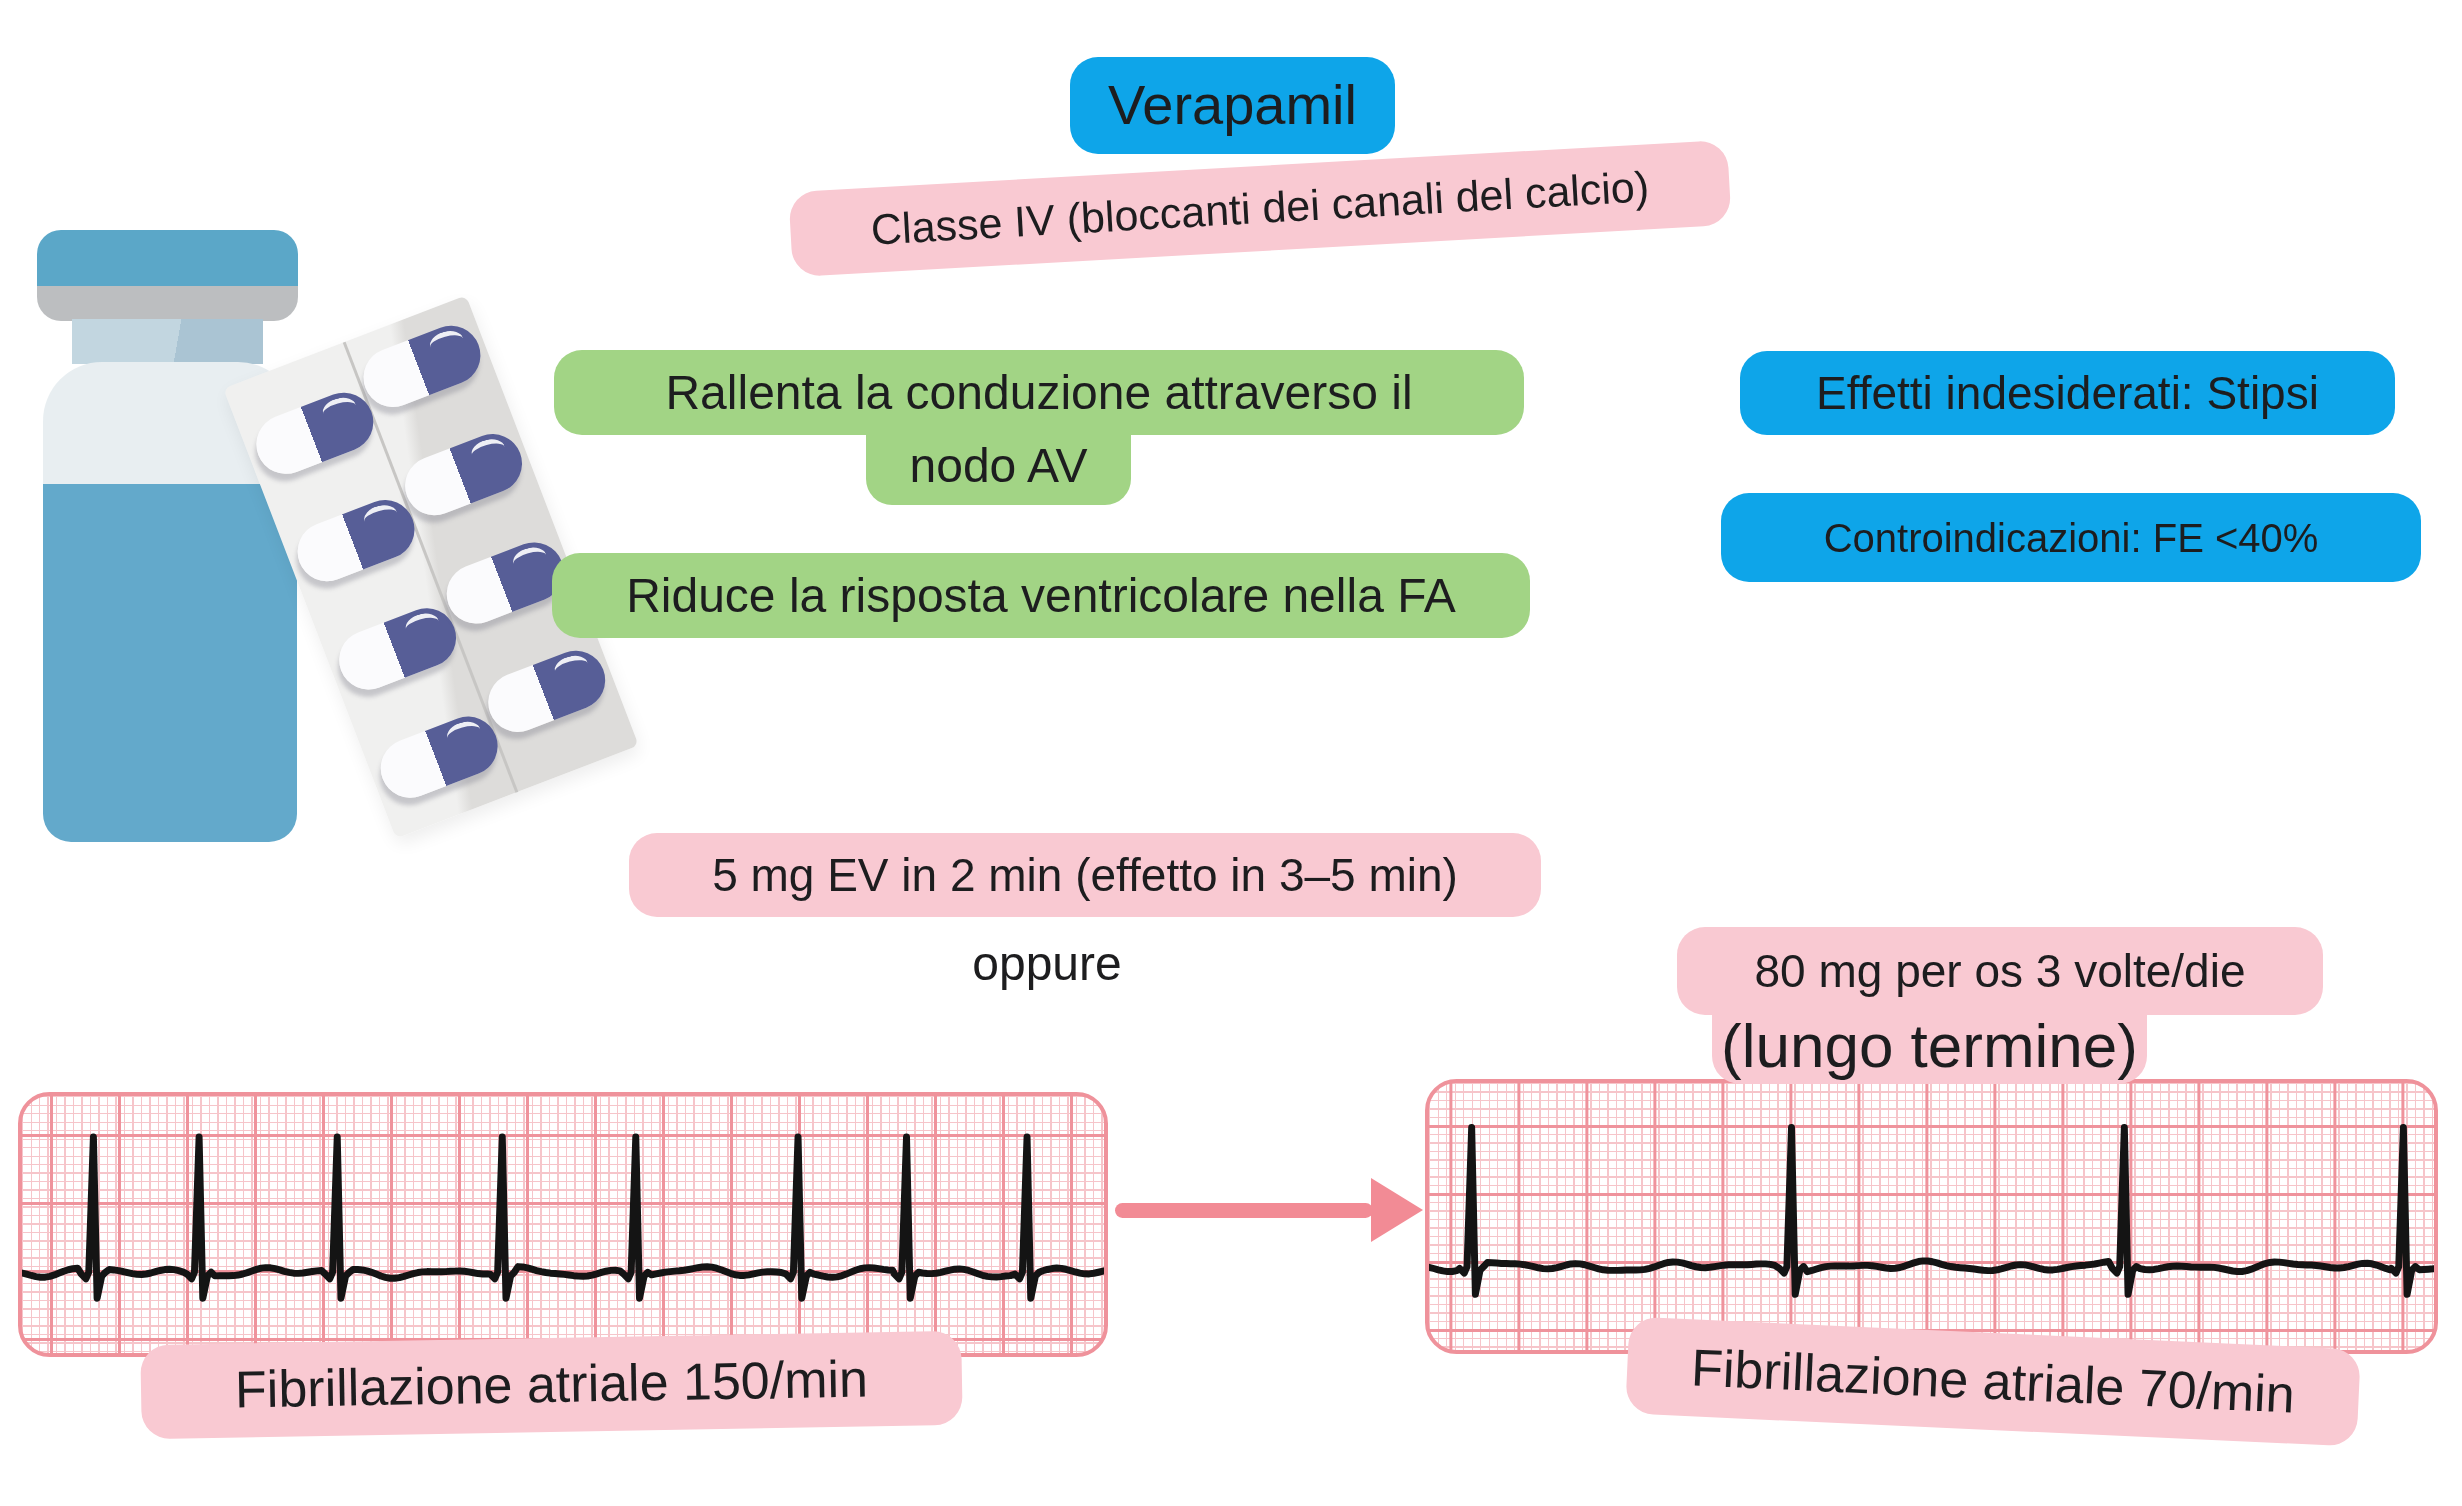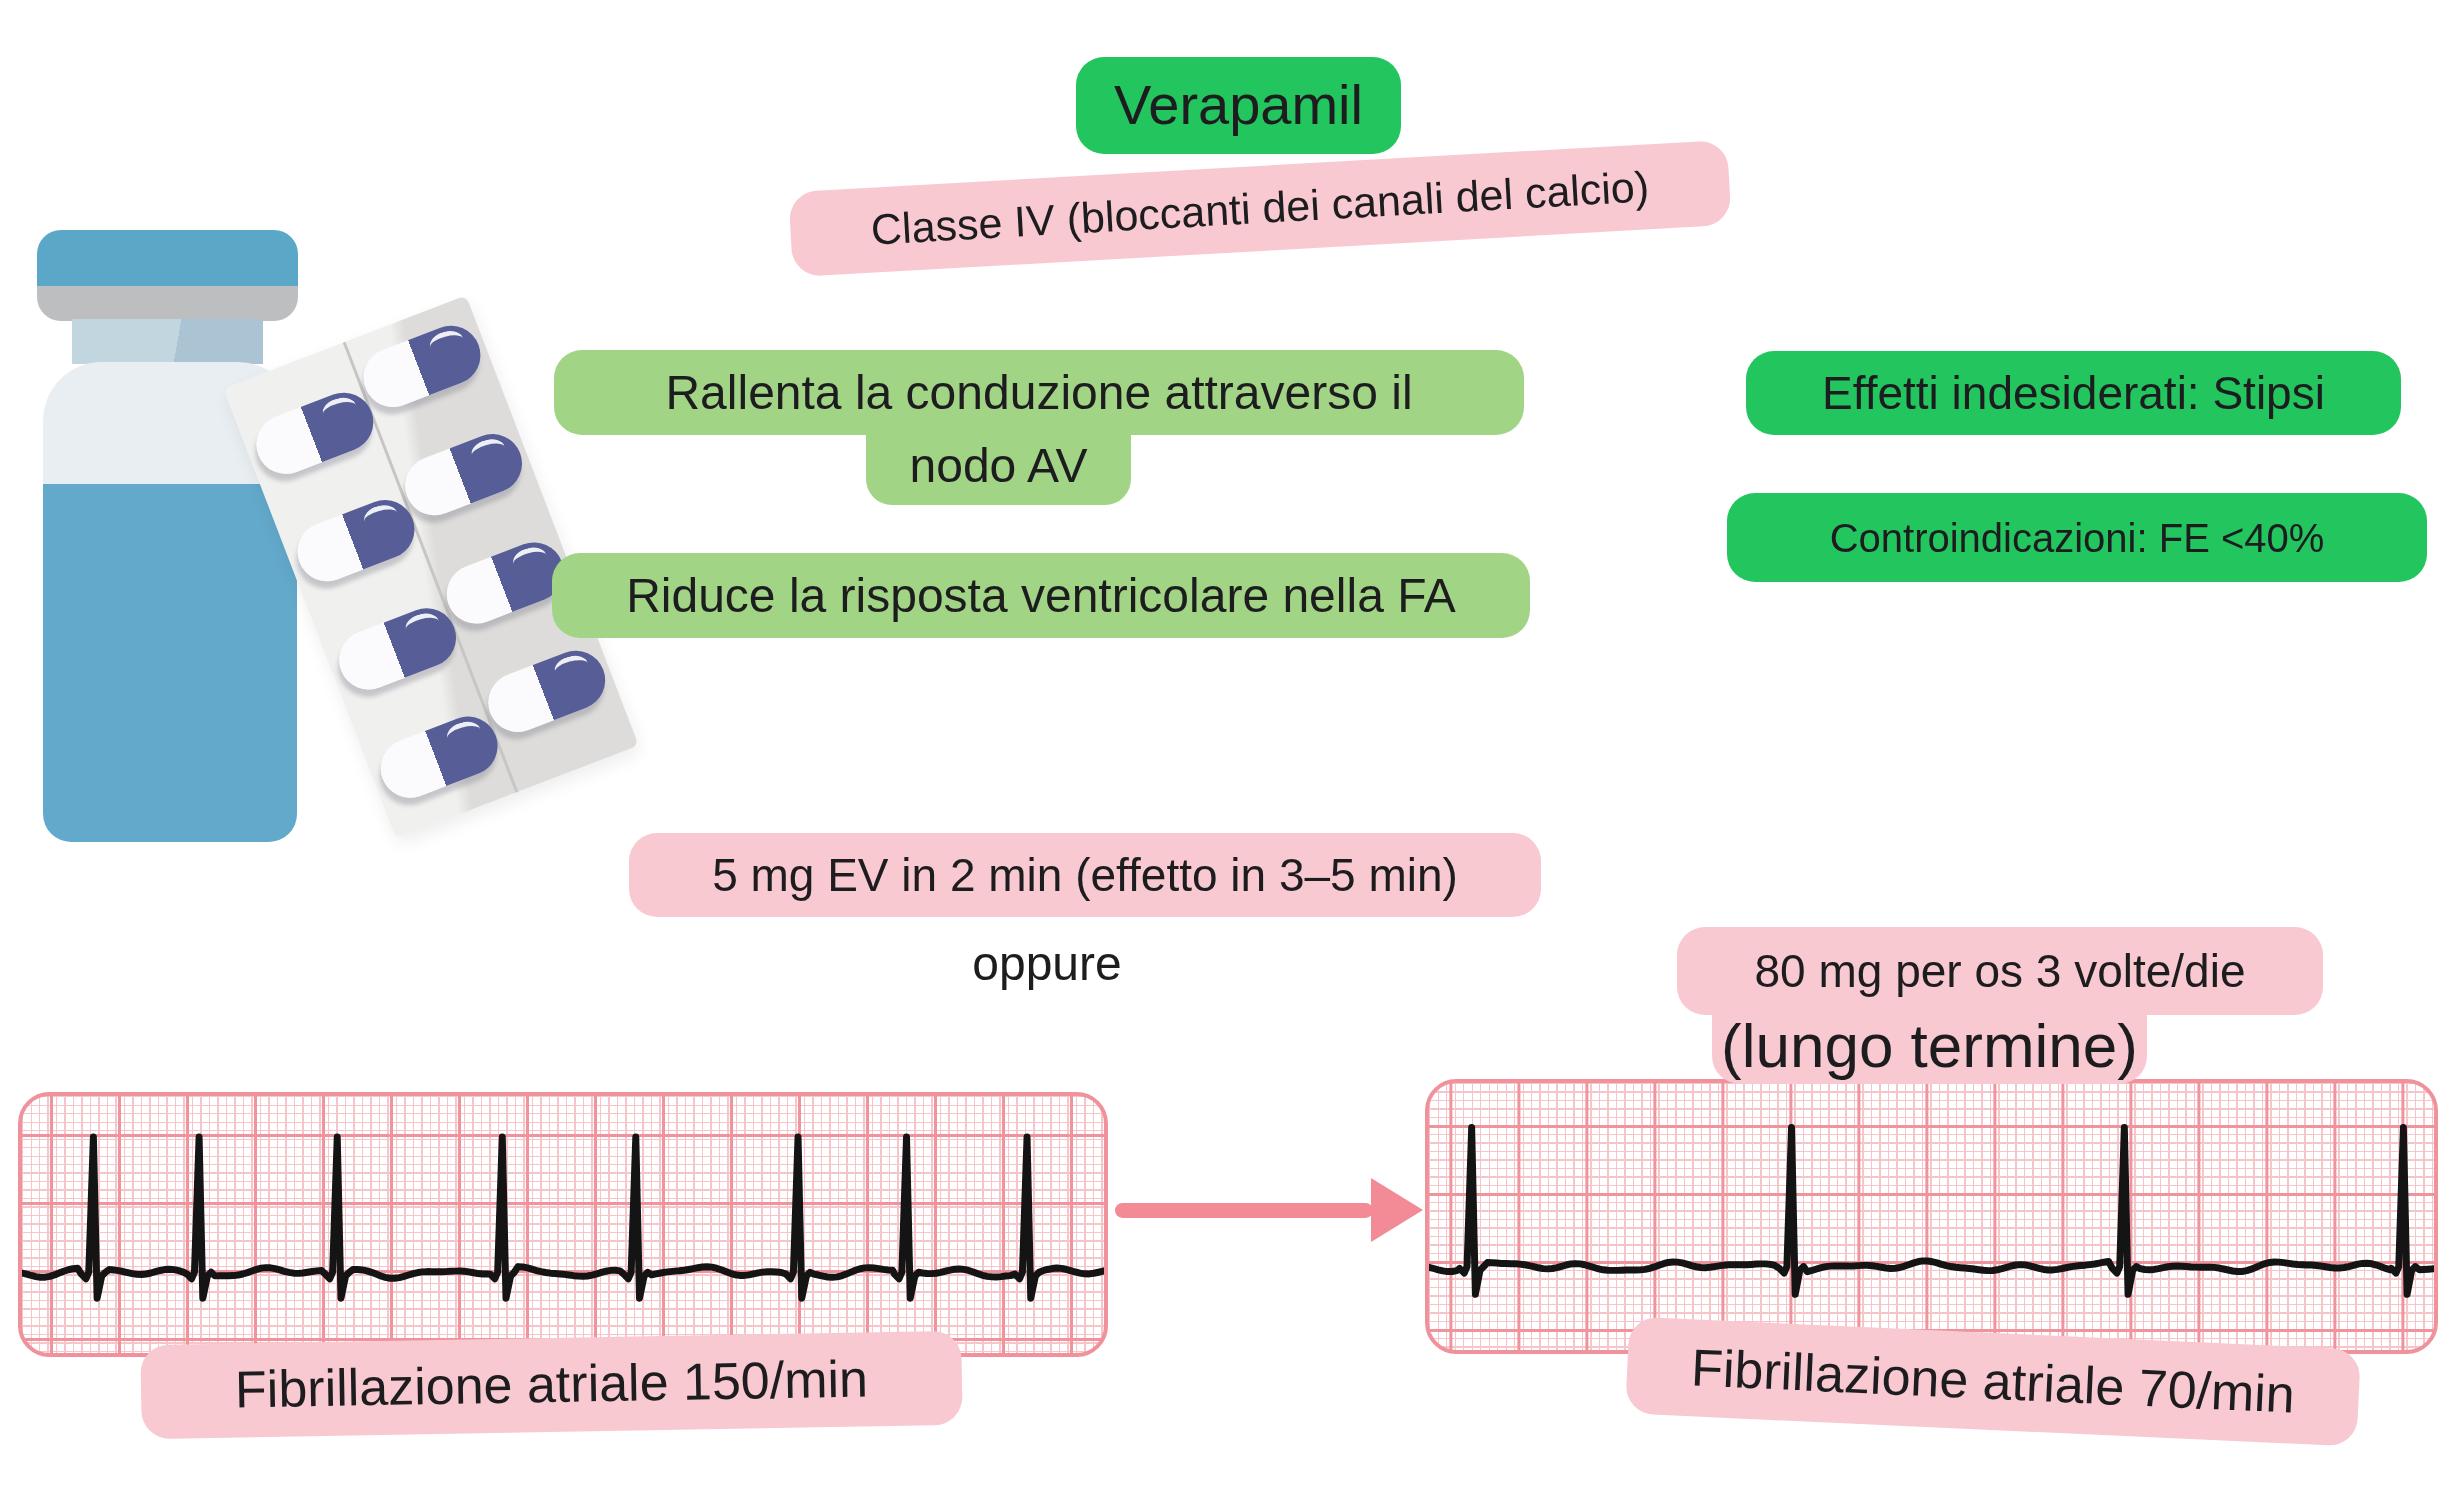--- a/index.html
+++ b/index.html
@@ -12,34 +12,34 @@
     color:#1d1d1f;
   }
   .bubble{
     position:absolute;
     display:flex;align-items:center;justify-content:center;
     text-align:center;
     border-radius:28px;
     line-height:1.15;
     white-space:nowrap;
   }
-  .pink-dark{background:#22c55e;margin-left:6px;}
+  .pink-dark{background:#0ea5e9;}
   .pink-light{background:#f9c9d2;}
   .green{background:#a2d485;}
 
   .title-box{left:1070px;top:57px;width:325px;height:97px;font-size:56px;z-index:6;}
   .subtitle-box{left:790px;top:166px;width:940px;height:85px;font-size:43px;
     transform:rotate(-3.2deg);z-index:5;}
 
   .green-box-1{left:554px;top:350px;width:970px;height:85px;font-size:48px;z-index:4;}
   .green-box-1-tab{left:866px;top:426px;width:265px;height:79px;font-size:48px;
     border-radius:0 0 26px 26px;z-index:3;}
   .green-box-2{left:552px;top:553px;width:978px;height:85px;font-size:48px;z-index:4;}
 
-  .side-effects-box{left:1740px;top:351px;width:655px;height:84px;font-size:46px;}
+  .side-effects-box{left:1740px;top:351px;width:655px;height:84px;font-size:46px;border-radius:27px;}
   .contraindications-box{left:1721px;top:493px;width:700px;height:89px;font-size:40px;}
 
   .dose-iv-box{left:629px;top:833px;width:912px;height:84px;font-size:46px;z-index:6;}
   .dose-or{left:908px;top:933px;width:278px;height:61px;font-size:48px;background:transparent;}
   .dose-oral-box{left:629px;top:1007px;width:928px;height:86px;font-size:46px;z-index:6;}
   .maint-box-1{left:1677px;top:927px;width:646px;height:88px;font-size:46px;z-index:6;text-align:center;}
   .maint-box-2{left:1712px;top:1007px;width:435px;height:77px;font-size:62px;
     border-radius:0 0 28px 28px;z-index:5;}
 
   .ecg-label-left{left:141px;top:1338px;width:821px;height:94px;font-size:52px;

